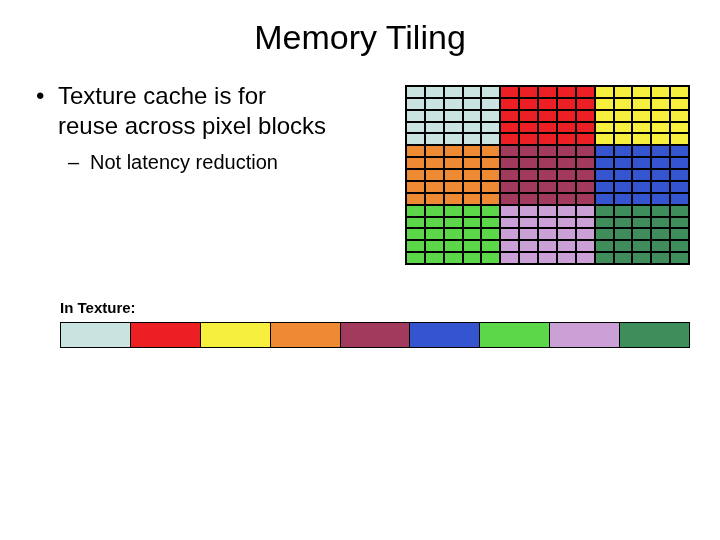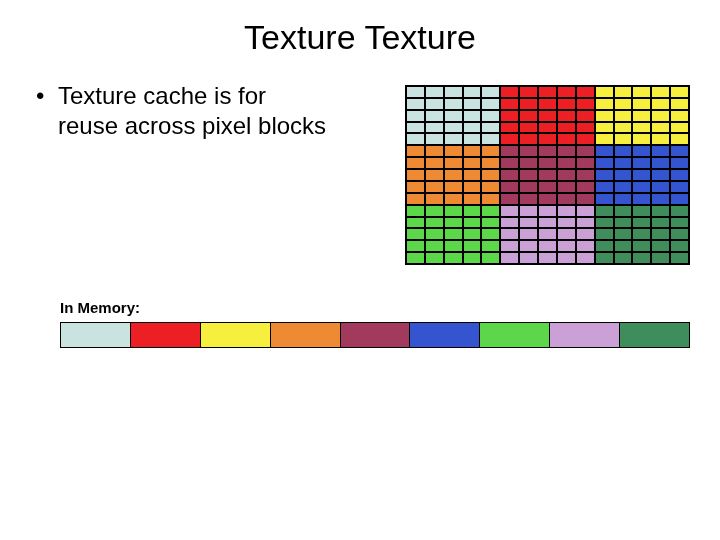--- a/index.html
+++ b/index.html
@@ -99,25 +99,26 @@
   }
   .mem-seg {
     flex: 1;
     border-right: 1px solid #000;
   }
   .mem-seg:last-child { border-right: none; }
 </style>
 </head>
 <body>
 
-<h1 class="title">Texture Texture</h1>
+<h1 class="title">Memory Tiling</h1>
 
 <div class="content">
   <div class="text-col">
     <div class="bullet-l1">Texture cache is for reuse across pixel blocks</div>
+    <div class="bullet-l2">Not latency reduction</div>
   </div>
   <div class="grid-wrap" id="tile-grid">
       <div class="tile">
         <div style="background: rgb(201, 227, 225);"></div>
         <div style="background: rgb(201, 227, 225);"></div>
         <div style="background: rgb(201, 227, 225);"></div>
         <div style="background: rgb(201, 227, 225);"></div>
         <div style="background: rgb(201, 227, 225);"></div>
         <div style="background: rgb(201, 227, 225);"></div>
         <div style="background: rgb(201, 227, 225);"></div>
@@ -352,21 +353,21 @@
         <div style="background: rgb(63, 141, 91);"></div>
         <div style="background: rgb(63, 141, 91);"></div>
         <div style="background: rgb(63, 141, 91);"></div>
         <div style="background: rgb(63, 141, 91);"></div>
         <div style="background: rgb(63, 141, 91);"></div>
         <div style="background: rgb(63, 141, 91);"></div>
       </div>
     </div>
 </div>
 
-<div class="mem-label">In Memory:</div>
+<div class="mem-label">In Texture:</div>
 <div class="mem-bar" id="mem-bar">
     <div class="mem-seg" style="background: rgb(201, 227, 225);"></div>
     <div class="mem-seg" style="background: rgb(236, 32, 36);"></div>
     <div class="mem-seg" style="background: rgb(247, 239, 62);"></div>
     <div class="mem-seg" style="background: rgb(237, 138, 51);"></div>
     <div class="mem-seg" style="background: rgb(161, 58, 93);"></div>
     <div class="mem-seg" style="background: rgb(52, 85, 207);"></div>
     <div class="mem-seg" style="background: rgb(91, 215, 73);"></div>
     <div class="mem-seg" style="background: rgb(203, 160, 214);"></div>
     <div class="mem-seg" style="background: rgb(63, 141, 91);"></div>

